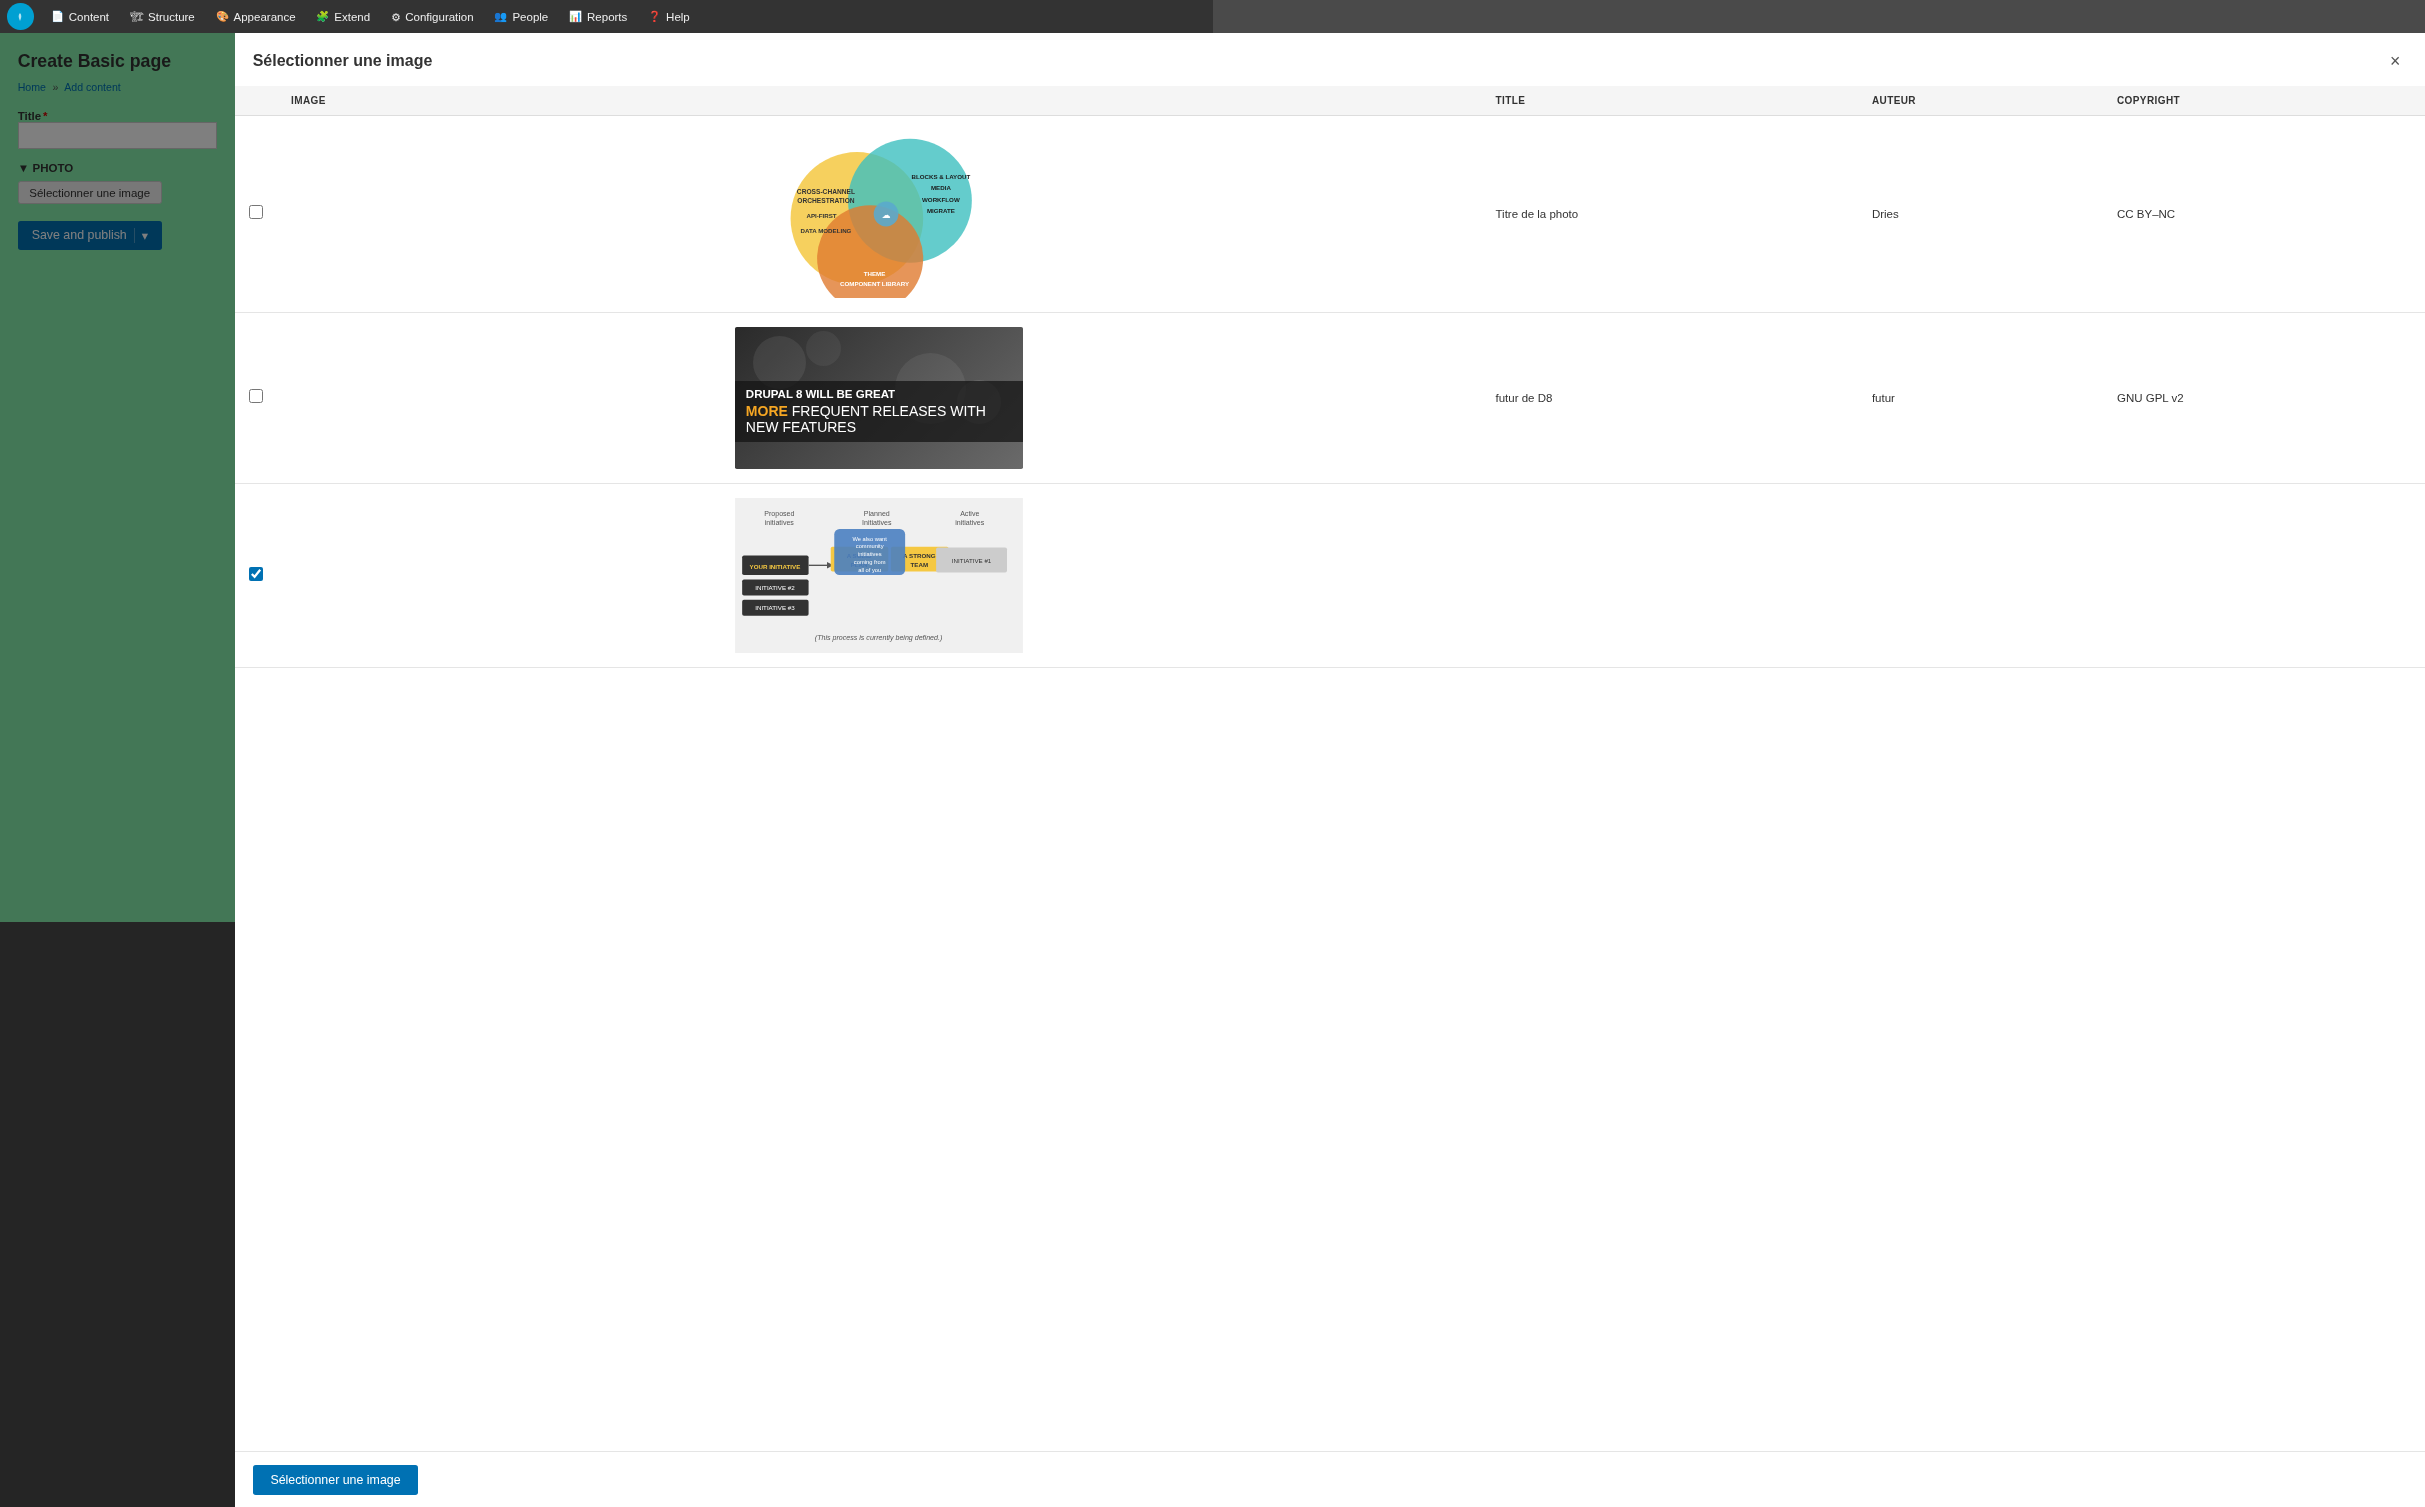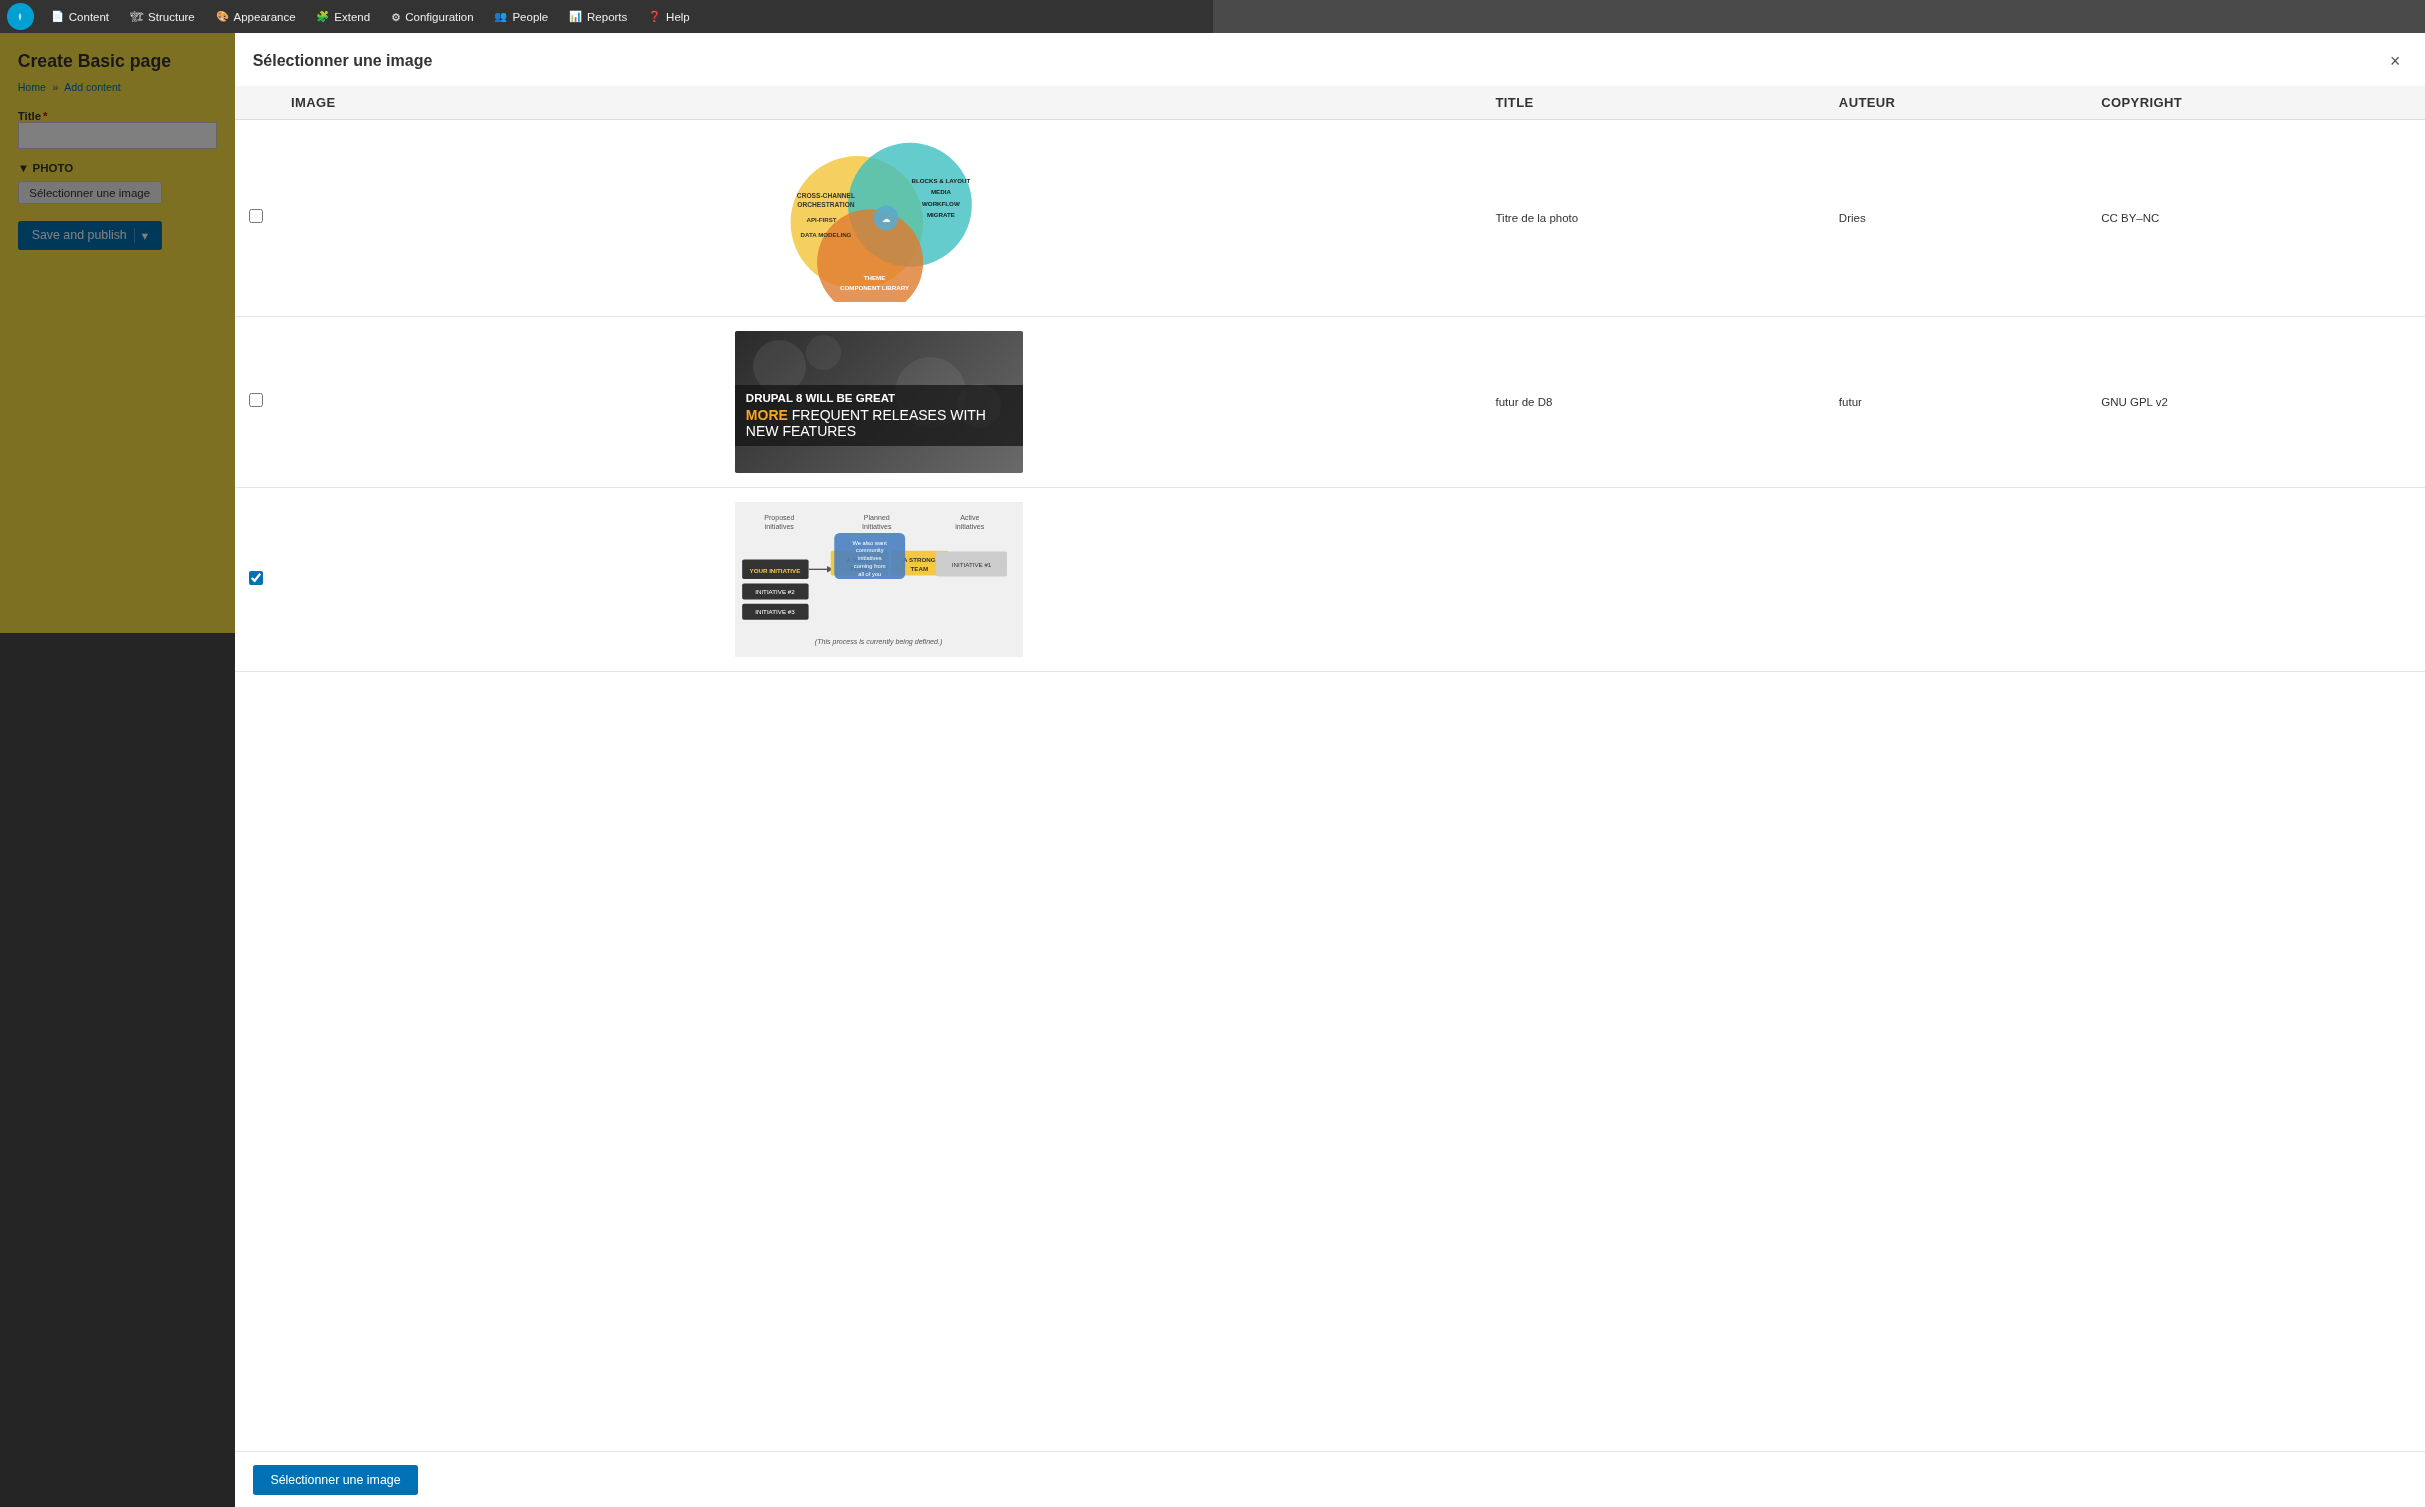--- a/index.html
+++ b/index.html
@@ -43,22 +43,22 @@
       white-space: nowrap;
     }
     .nav-item .nav-icon { margin-right: 4.4px; font-size: 10.6px; }
 
     
     .page-bg {
       position: absolute;
       top: 33px;
       left: 0;
       width: 235px;
-      height: 600px;
-      background: #fde047;
+      height: 889px;
+      background: #86efac;
       padding: 17.7px;
     }
     .page-bg h2 { font-size: 17.7px; color: #333; margin-bottom: 8.9px; }
     .breadcrumb { font-size: 10.6px; color: #555; margin-bottom: 17.7px; }
     .breadcrumb a { color: #0071b3; text-decoration: none; }
     .breadcrumb .sep { margin: 0 3.5px; }
     .field-label { font-size: 11.5px; font-weight: bold; color: #333; margin-bottom: 0; }
     .field-label .required { color: #c00; margin-left: 1.8px; }
     .text-input-mock {
       width: 100%;
@@ -173,21 +173,21 @@
       width: 100%;
       border-collapse: collapse;
     }
     .image-table thead tr {
       background: #f5f5f5;
       border-bottom: 0.9px solid #ddd;
     }
     .image-table thead th {
       text-align: left;
       padding: 8.9px 14px;
-      font-size: 13px;
+      font-size: 10px;
       font-weight: bold;
       color: #333;
       letter-spacing: 0.4px;
       text-transform: uppercase;
     }
     .image-table thead th:first-child { width: 35px; }
     .image-table thead th:nth-child(2) { width: 55%; }
     .image-table tbody tr {
       border-bottom: 0.9px solid #e5e5e5;
     }

